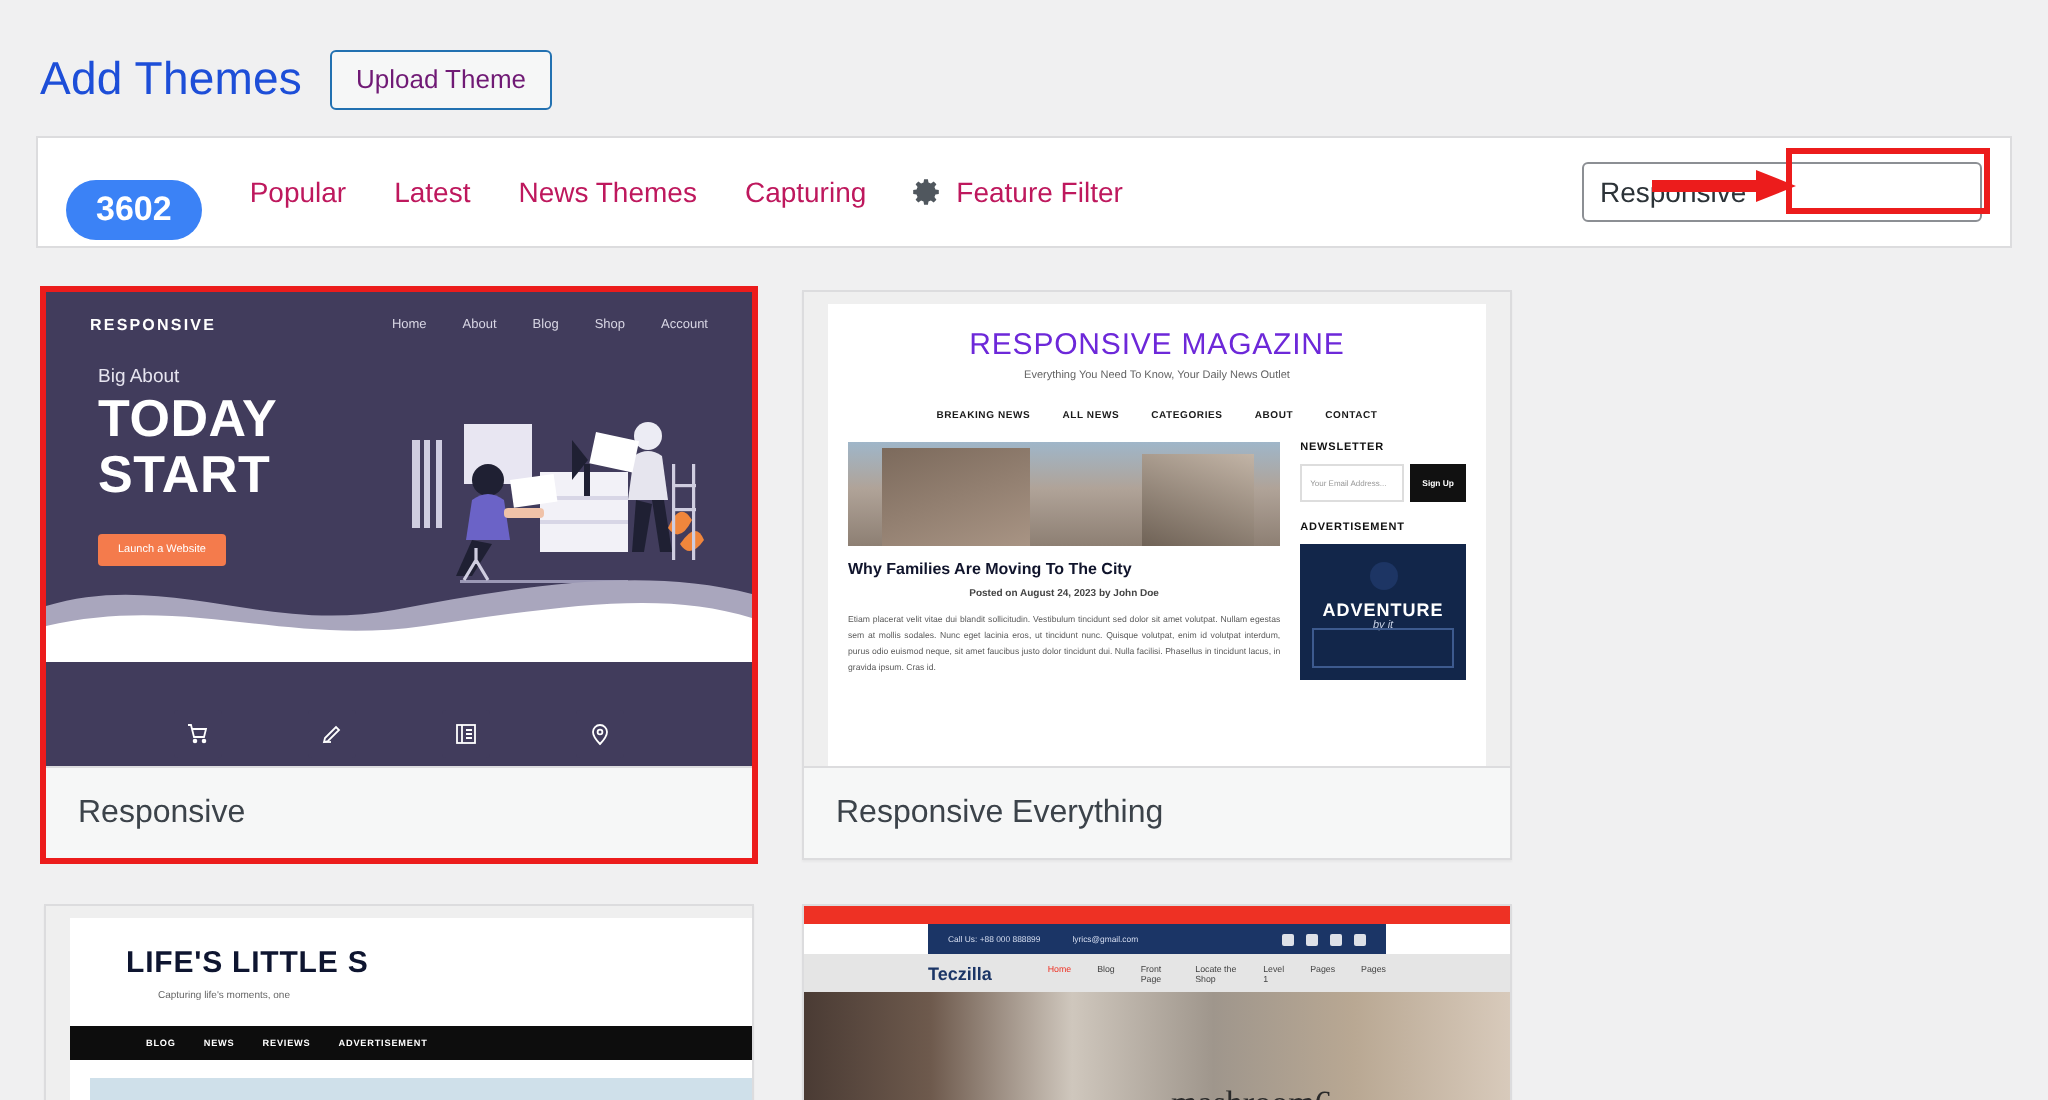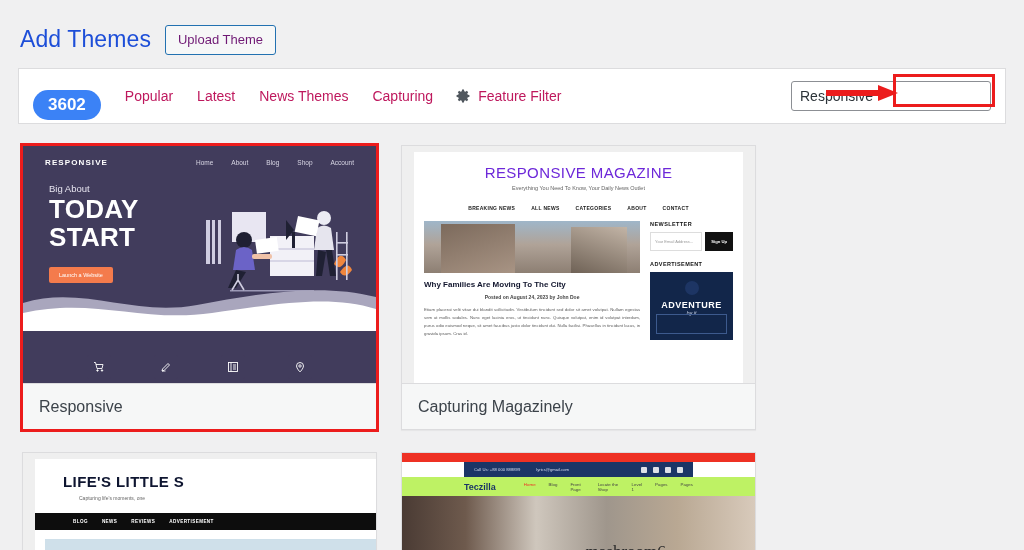--- a/index.html
+++ b/index.html
@@ -218,21 +218,21 @@
   
   .tec { position: absolute; inset: 0; background: #fff; }
   .tec-red { height: 9px; background: #ee3124; }
   .tec-contact {
     height: 15px; background: #1b3566; margin: 0 62px;
     display: flex; align-items: center; padding: 0 10px;
   }
   .tec-contact .c { color: #d5ddf0; font-size: 4.2px; margin-right: 16px; }
   .tec-socials { margin-left: auto; display: flex; gap: 6px; }
   .tec-socials i { width: 6px; height: 6px; background: #fff; display: block; border-radius: 1px; opacity: .85; font-style: normal; }
-  .tec-navbar { height: 19px; background: #bef264; display: flex; align-items: center; padding: 0 62px; }
+  .tec-navbar { height: 19px; background: #e5e5e5; display: flex; align-items: center; padding: 0 62px; }
   .tec-logo { font-size: 9px; font-weight: bold; color: #1b3566; }
   .tec-menu { margin-left: 28px; display: flex; gap: 13px; }
   .tec-menu span { font-size: 4.4px; color: #444; }
   .tec-menu span.on { color: #ee3124; }
   .tec-photo {
     height: 175px;
     background: linear-gradient(90deg,#4a3b34 0%,#6e5a4d 18%,#cfc7bd 38%,#9f968c 58%,#b9a893 78%,#d8cabb 100%);
     position: relative; overflow: hidden;
   }
   .tec-word { position: absolute; left: 52%; top: 26%; color: #2a2a2a; font-size: 17px; font-family: "Liberation Serif", serif; }
@@ -404,21 +404,21 @@
                   <span class="mag-ad-t">ADVENTURE</span>
                   <span class="mag-ad-s">by it</span>
                   <span class="mag-ad-box"></span>
                 </div>
               </div>
             </div>
           </div>
         </div>
       </div>
       <div class="theme-name-bar">
-        <span class="theme-name">Capturing Magazinely</span>
+        <span class="theme-name">Responsive Everything</span>
       </div>
     </div>
 
     <div class="theme-card">
       <div class="screenshot">
         <div class="blog">
           <div class="blog-inner">
             <div class="blog-title">LIFE'S LITTLE S</div>
             <div class="blog-tag">Capturing life's moments, one</div>
             <div class="blog-nav">

